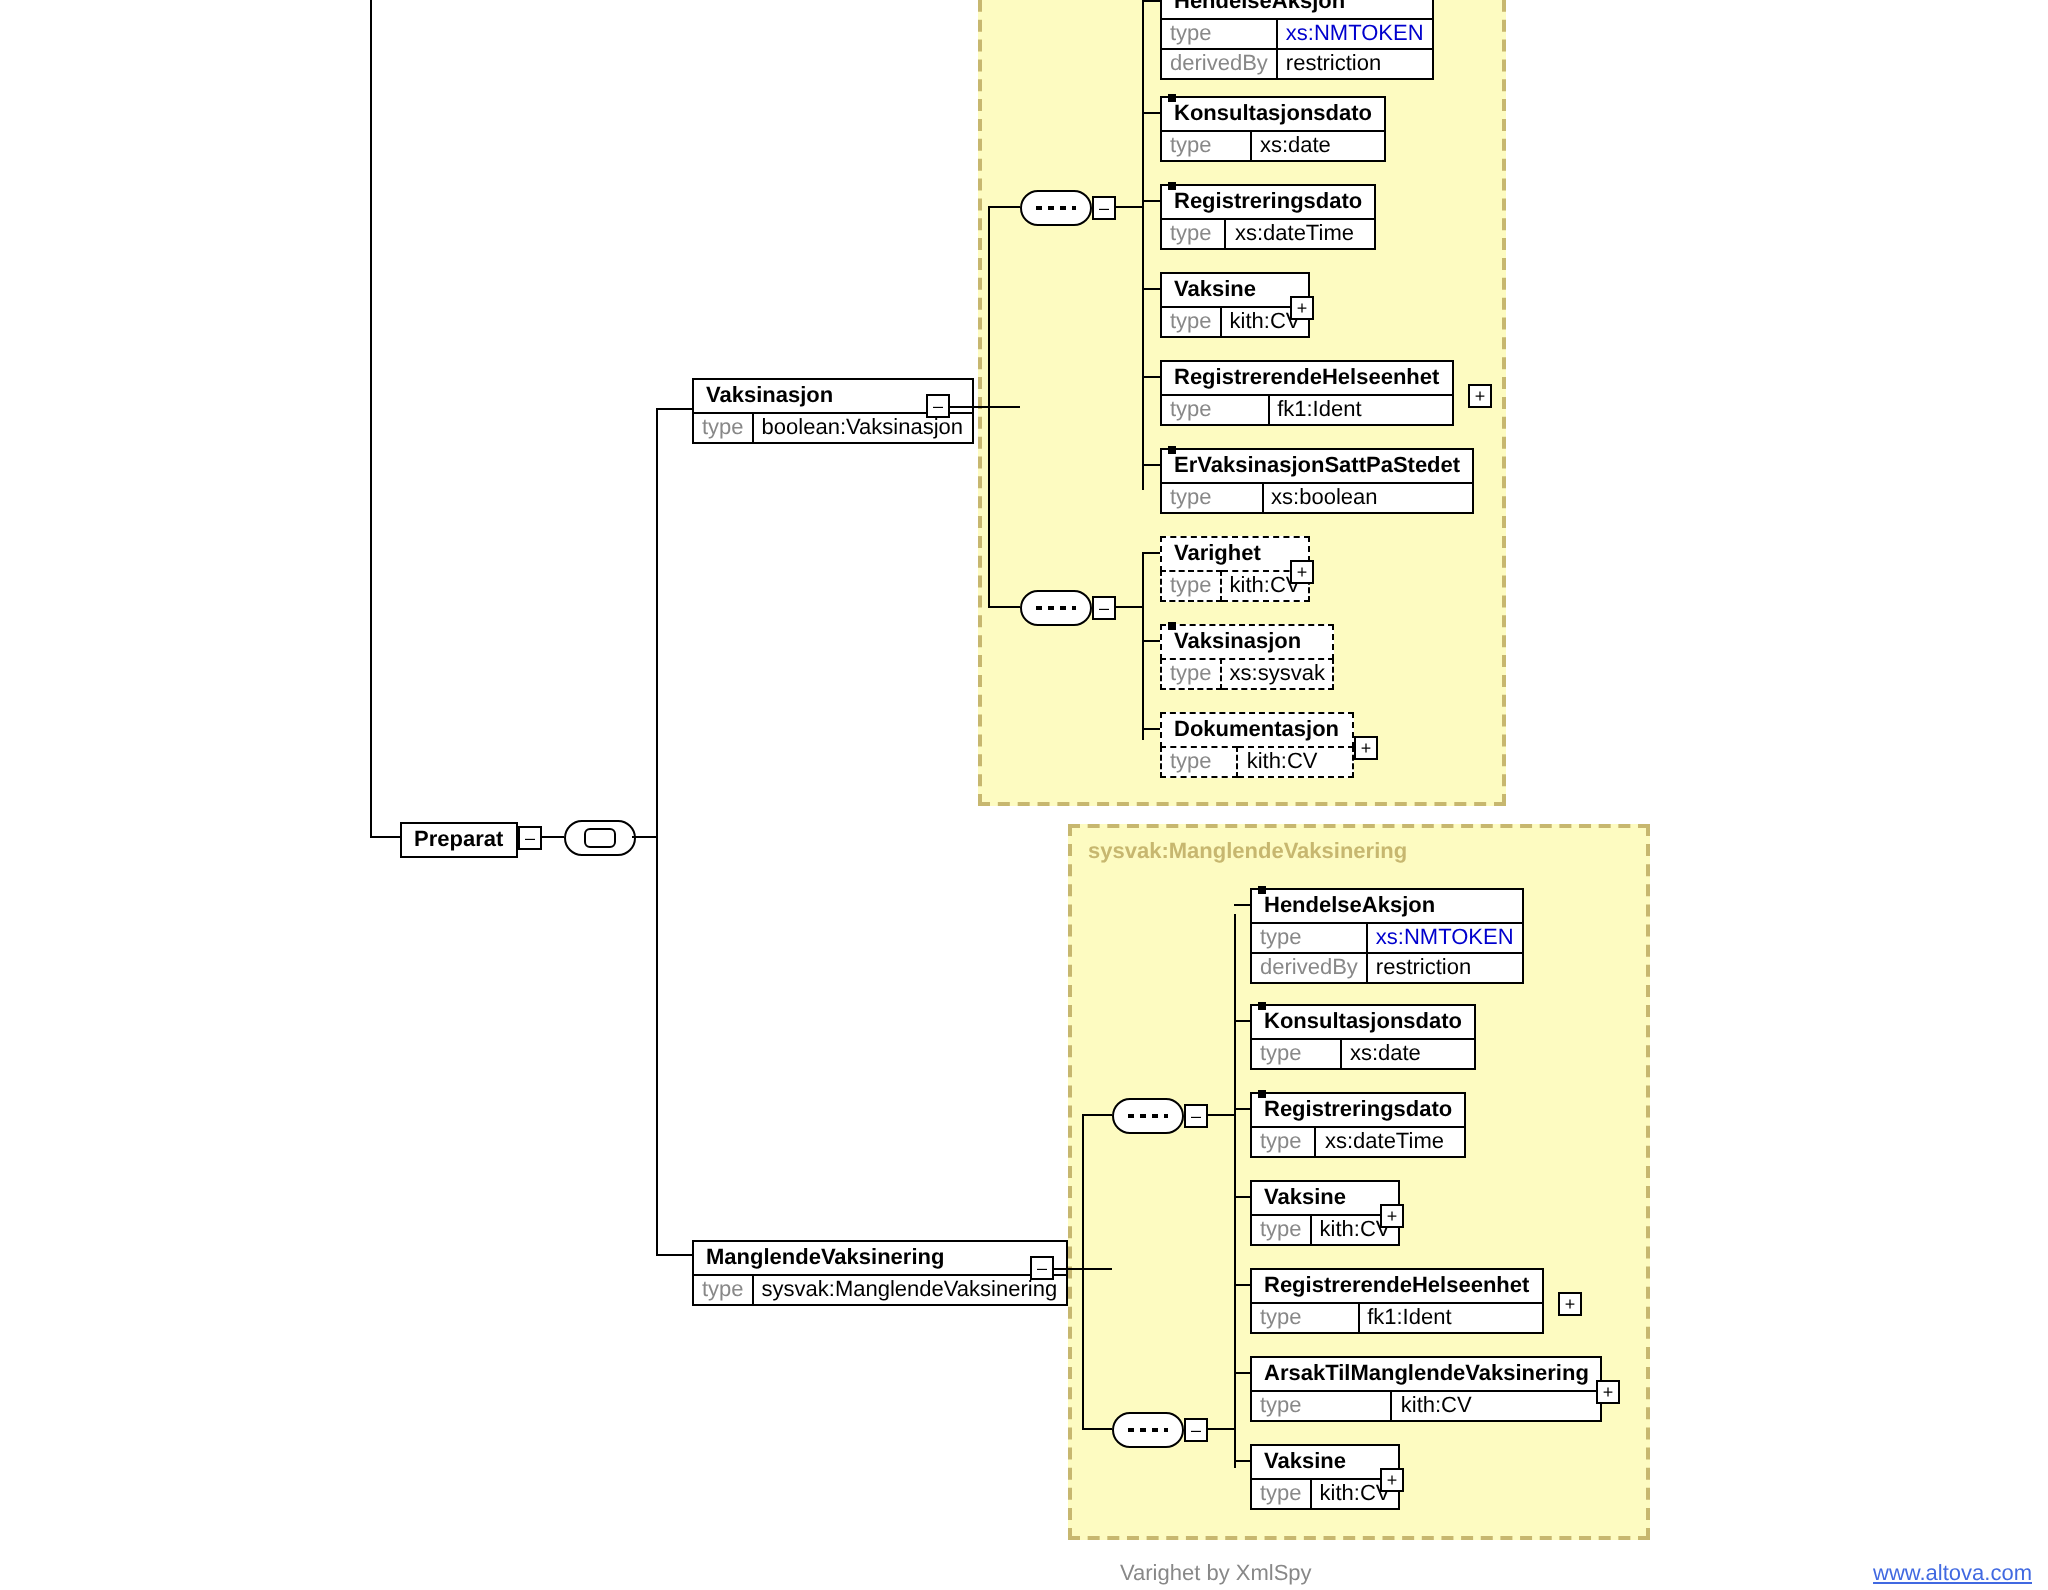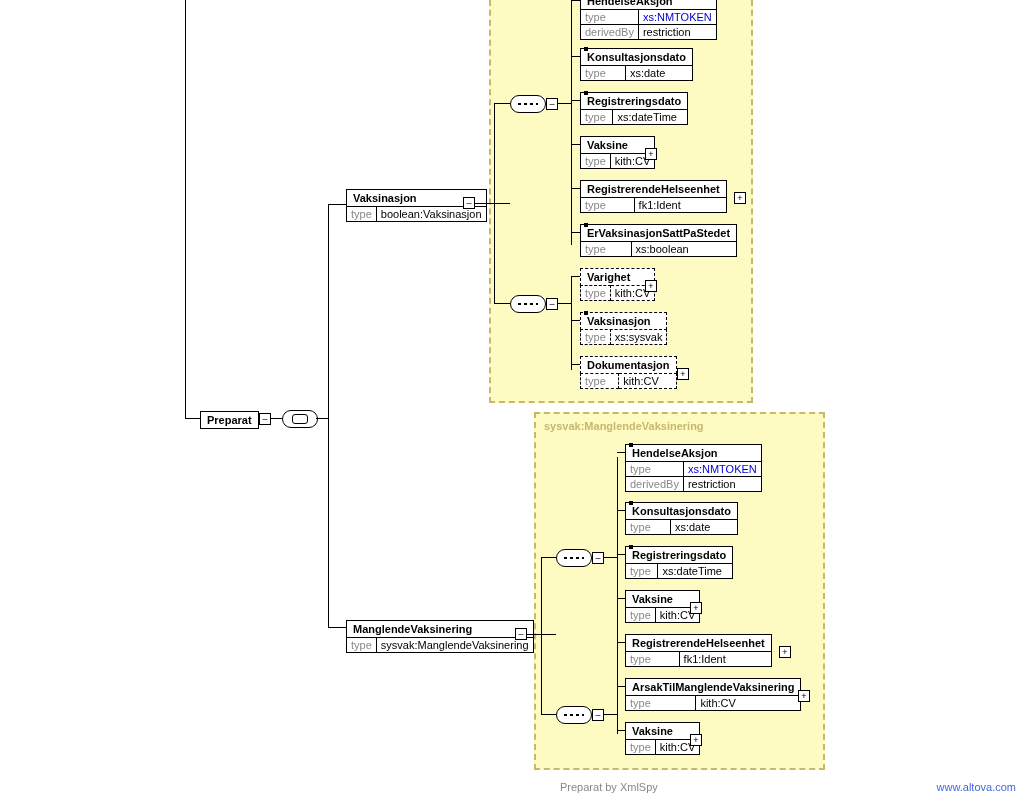--- a/index.html
+++ b/index.html
@@ -14,21 +14,21 @@
   .dashed .sch-label{border-style:dashed}
   .dashed .attrs .cell{border-style:dashed}
   .dashed-container{position:absolute;border:2px dashed #c7b76f;background:#fdfbc1}
   .type-label{position:absolute;color:#c7b76f;font-weight:bold}
   .connector{position:absolute;border:1px solid #000;border-radius:10px;background:#fff;width:34px;height:16px;display:flex;align-items:center;justify-content:center}
   .connector.seq::after{content:"";width:20px;height:2px;background:repeating-linear-gradient(to right,#000 0 3px,transparent 3px 6px)}
   .connector.choice::after{content:"";width:16px;height:10px;border:1px solid #000;border-radius:3px;box-sizing:border-box}
   .line{position:absolute;background:#000}
   .plus{position:absolute;width:10px;height:10px;border:1px solid #000;background:#fff;display:flex;align-items:center;justify-content:center;font-size:9px;line-height:1}
   .footer-l{position:absolute;bottom:2px;left:560px;color:#888}
-  .footer-r{position:absolute;bottom:2px;right:8px;color:#4169e1;}
+  .footer-r{position:absolute;bottom:2px;right:8px;color:#4169e1;text-decoration:underline}
   .notch{position:absolute;width:4px;height:4px;background:#000;top:-2px;left:3px}
 </style>
 </head>
 <body>
 
 <div class="line" style="left:185px;top:-5px;width:1px;height:424px"></div>
 
 <div class="sch-box" style="left:200px;top:411px">
   <div class="sch-label" style="position:relative">Preparat</div>
 </div>
@@ -289,14 +289,14 @@
         <div class="cell k">type</div>
         <div class="cell v">kith:CV</div>
       </div>
     </div>
 </div>
 <div class="plus" style="left:690px;top:734px">+</div>
 <div class="line" style="left:617px;top:730px;width:8px;height:1px"></div>
 
 <div class="line" style="left:185px;top:418px;width:15px;height:1px"></div>
 
-<div class="footer-l">Preparat by XmlSpy</div>
+<div class="footer-l">Varighet by XmlSpy</div>
 <div class="footer-r">www.altova.com</div>
 
 </body></html>

